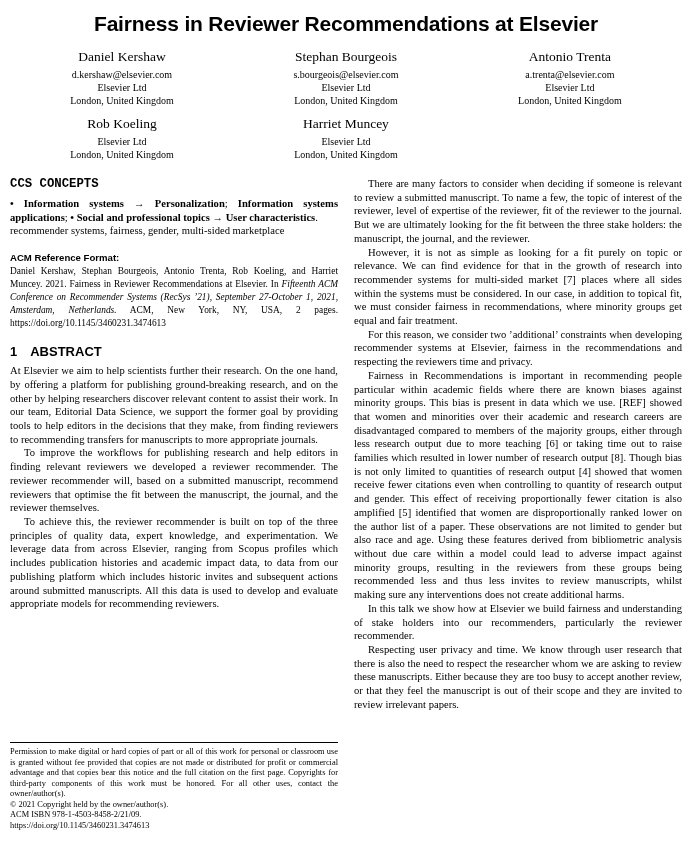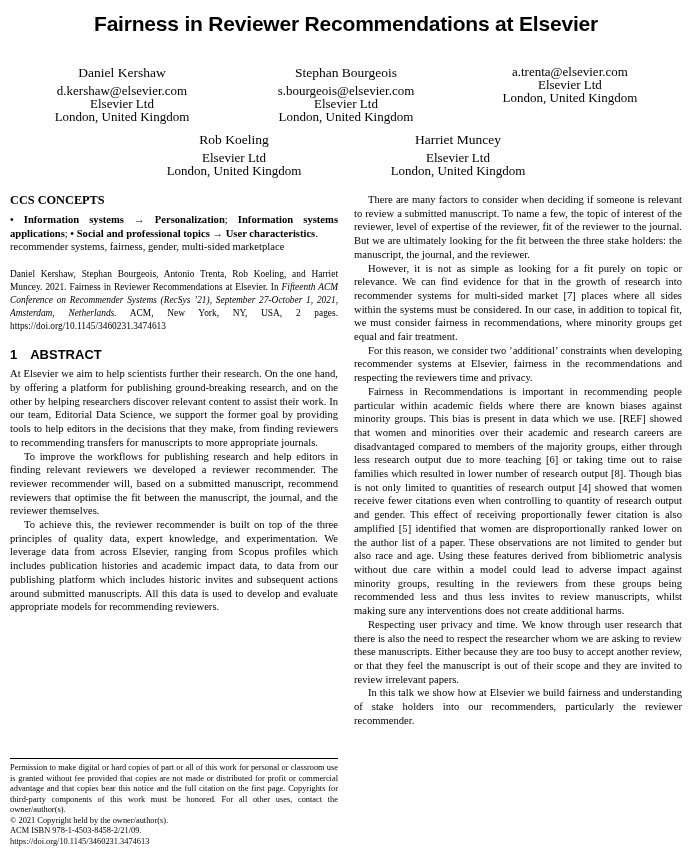--- a/index.html
+++ b/index.html
@@ -13,37 +13,37 @@
   .page { width: 692px; height: 859px; padding: 12px 10px 16px 10px; }
 
   .title {
     font-family: "Liberation Sans", sans-serif;
     font-weight: bold;
     font-size: 21px;
     text-align: center;
     letter-spacing: -0.2px;
   }
 
-  .authors-row { display: flex; margin-top: 29px; }
-  .authors-row-2 { justify-content: center; margin-top: 9px; }
+  .authors-row { display: flex; margin-top: 13px; }
+  .authors-row-2 { margin-top: 9px; }
   .author { width: 33.33%; text-align: center; }
   .author-name { font-size: 13.5px; margin-bottom: 3px; }
-  .author-detail { font-size: 13px; line-height: 13px; }
+  .author-detail { font-size: 10px; line-height: 13px; }
 
   .columns { display: flex; gap: 16px; margin-top: 16px; }
   .col {
     width: 330px;
     font-size: 10.6px;
     line-height: 13.7px;
     text-align: justify;
   }
   .col-left { display: flex; flex-direction: column; height: 661px; overflow: hidden; }
 
   h2.sec {
-    font-family: Liberation Serif, serif;
+    font-family: Liberation Mono, monospace;
     font-weight: bold;
     font-size: 12.3px;
     line-height: 15px;
     margin: 13px 0 5px 0;
     text-align: left;
   }
   h2.sec.first { margin-top: 0; }
 
   .abstract-head {
     font-family: "Liberation Sans", sans-serif;
@@ -94,20 +94,21 @@
       <div class="author-detail">Elsevier Ltd</div>
       <div class="author-detail">London, United Kingdom</div>
     </div>
     <div class="author">
       <div class="author-name">Stephan Bourgeois</div>
       <div class="author-detail">s.bourgeois@elsevier.com</div>
       <div class="author-detail">Elsevier Ltd</div>
       <div class="author-detail">London, United Kingdom</div>
     </div>
     <div class="author">
+      <div class="author-name">Antonio Trenta</div>
       <div class="author-detail">a.trenta@elsevier.com</div>
       <div class="author-detail">Elsevier Ltd</div>
       <div class="author-detail">London, United Kingdom</div>
     </div>
   </div>
 
   <div class="authors-row authors-row-2">
     <div class="author">
       <div class="author-name">Rob Koeling</div>
       <div class="author-detail">Elsevier Ltd</div>
@@ -123,20 +124,21 @@
   <div class="columns">
 
     <div class="col col-left">
 
       <h2 class="sec first">CCS CONCEPTS</h2>
       <p class="par noindent ccs-par"><span class="ccs-bold">• Information systems → Personalization</span><span>; </span><span class="ccs-bold">Information systems applications</span><span>; </span><span class="ccs-bold">• Social and professional topics → User characteristics</span><span>.</span></p>
 
       <p class="par noindent">recommender systems, fairness, gender, multi-sided marketplace</p>
 
       <div class="acm-ref">
+        <span class="acm-ref-heading">ACM Reference Format:</span>
         <span>Daniel Kershaw, Stephan Bourgeois, Antonio Trenta, Rob Koeling, and Harriet Muncey. 2021. Fairness in Reviewer Recommendations at Elsevier. In </span><span class="italic">Fifteenth ACM Conference on Recommender Systems (RecSys ’21), September 27-October 1, 2021, Amsterdam, Netherlands.</span><span> ACM, New York, NY, USA, 2 pages. </span><a href="#" class="doi-link">https://doi.org/10.1145/3460231.3474613</a>
       </div>
 
       <h2 class="abstract-head">
           <span class="sec-num">1</span>
           <span>ABSTRACT</span>
         </h2>
       <p class="par noindent">At Elsevier we aim to help scientists further their research. On the one hand, by offering a platform for publishing ground-breaking research, and on the other by helping researchers discover relevant content to assist their work. In our team, Editorial Data Science, we support the former goal by providing tools to help editors in the decisions that they make, from finding reviewers to recommending transfers for manuscripts to more appropriate journals.</p>
       <p class="par">To improve the workflows for publishing research and help editors in finding relevant reviewers we developed a reviewer recommender. The reviewer recommender will, based on a submitted manuscript, recommend reviewers that optimise the fit between the manuscript, the journal, and the reviewer themselves.</p>
       <p class="par">To achieve this, the reviewer recommender is built on top of the three principles of quality data, expert knowledge, and experimentation. We leverage data from across Elsevier, ranging from Scopus profiles which includes publication histories and academic impact data, to data from our publishing platform which includes historic invites and subsequent actions around submitted manuscripts. All this data is used to develop and evaluate appropriate models for recommending reviewers.</p>
@@ -147,18 +149,18 @@
         <p>ACM ISBN 978-1-4503-8458-2/21/09.</p>
         <p><a href="#" class="doi-link">https://doi.org/10.1145/3460231.3474613</a></p>
       </div>
     </div>
 
     <div class="col col-right">
       <p class="par">There are many factors to consider when deciding if someone is relevant to review a submitted manuscript. To name a few, the topic of interest of the reviewer, level of expertise of the reviewer, fit of the reviewer to the journal. But we are ultimately looking for the fit between the three stake holders: the manuscript, the journal, and the reviewer.</p>
       <p class="par">However, it is not as simple as looking for a fit purely on topic or relevance. We can find evidence for that in the growth of research into recommender systems for multi-sided market [7] places where all sides within the systems must be considered. In our case, in addition to topical fit, we must consider fairness in recommendations, where minority groups get equal and fair treatment.</p>
       <p class="par">For this reason, we consider two ’additional’ constraints when developing recommender systems at Elsevier, fairness in the recommendations and respecting the reviewers time and privacy.</p>
       <p class="par">Fairness in Recommendations is important in recommending people particular within academic fields where there are known biases against minority groups. This bias is present in data which we use. [REF] showed that women and minorities over their academic and research careers are disadvantaged compared to members of the majority groups, either through less research output due to more teaching [6] or taking time out to raise families which resulted in lower number of research output [8]. Though bias is not only limited to quantities of research output [4] showed that women receive fewer citations even when controlling to quantity of research output and gender. This effect of receiving proportionally fewer citation is also amplified [5] identified that women are disproportionally ranked lower on the author list of a paper. These observations are not limited to gender but also race and age. Using these features derived from bibliometric analysis without due care within a model could lead to adverse impact against minority groups, resulting in the reviewers from these groups being recommended less and thus less invites to review manuscripts, whilst making sure any interventions does not create additional harms.</p>
+      <p class="par">In this talk we show how at Elsevier we build fairness and understanding of stake holders into our recommenders, particularly the reviewer recommender.</p>
       <p class="par">Respecting user privacy and time. We know through user research that there is also the need to respect the researcher whom we are asking to review these manuscripts. Either because they are too busy to accept another review, or that they feel the manuscript is out of their scope and they are invited to review irrelevant papers.</p>
-      <p class="par">In this talk we show how at Elsevier we build fairness and understanding of stake holders into our recommenders, particularly the reviewer recommender.</p>
     </div>
 
   </div>
 </div>
 
 </body></html>

